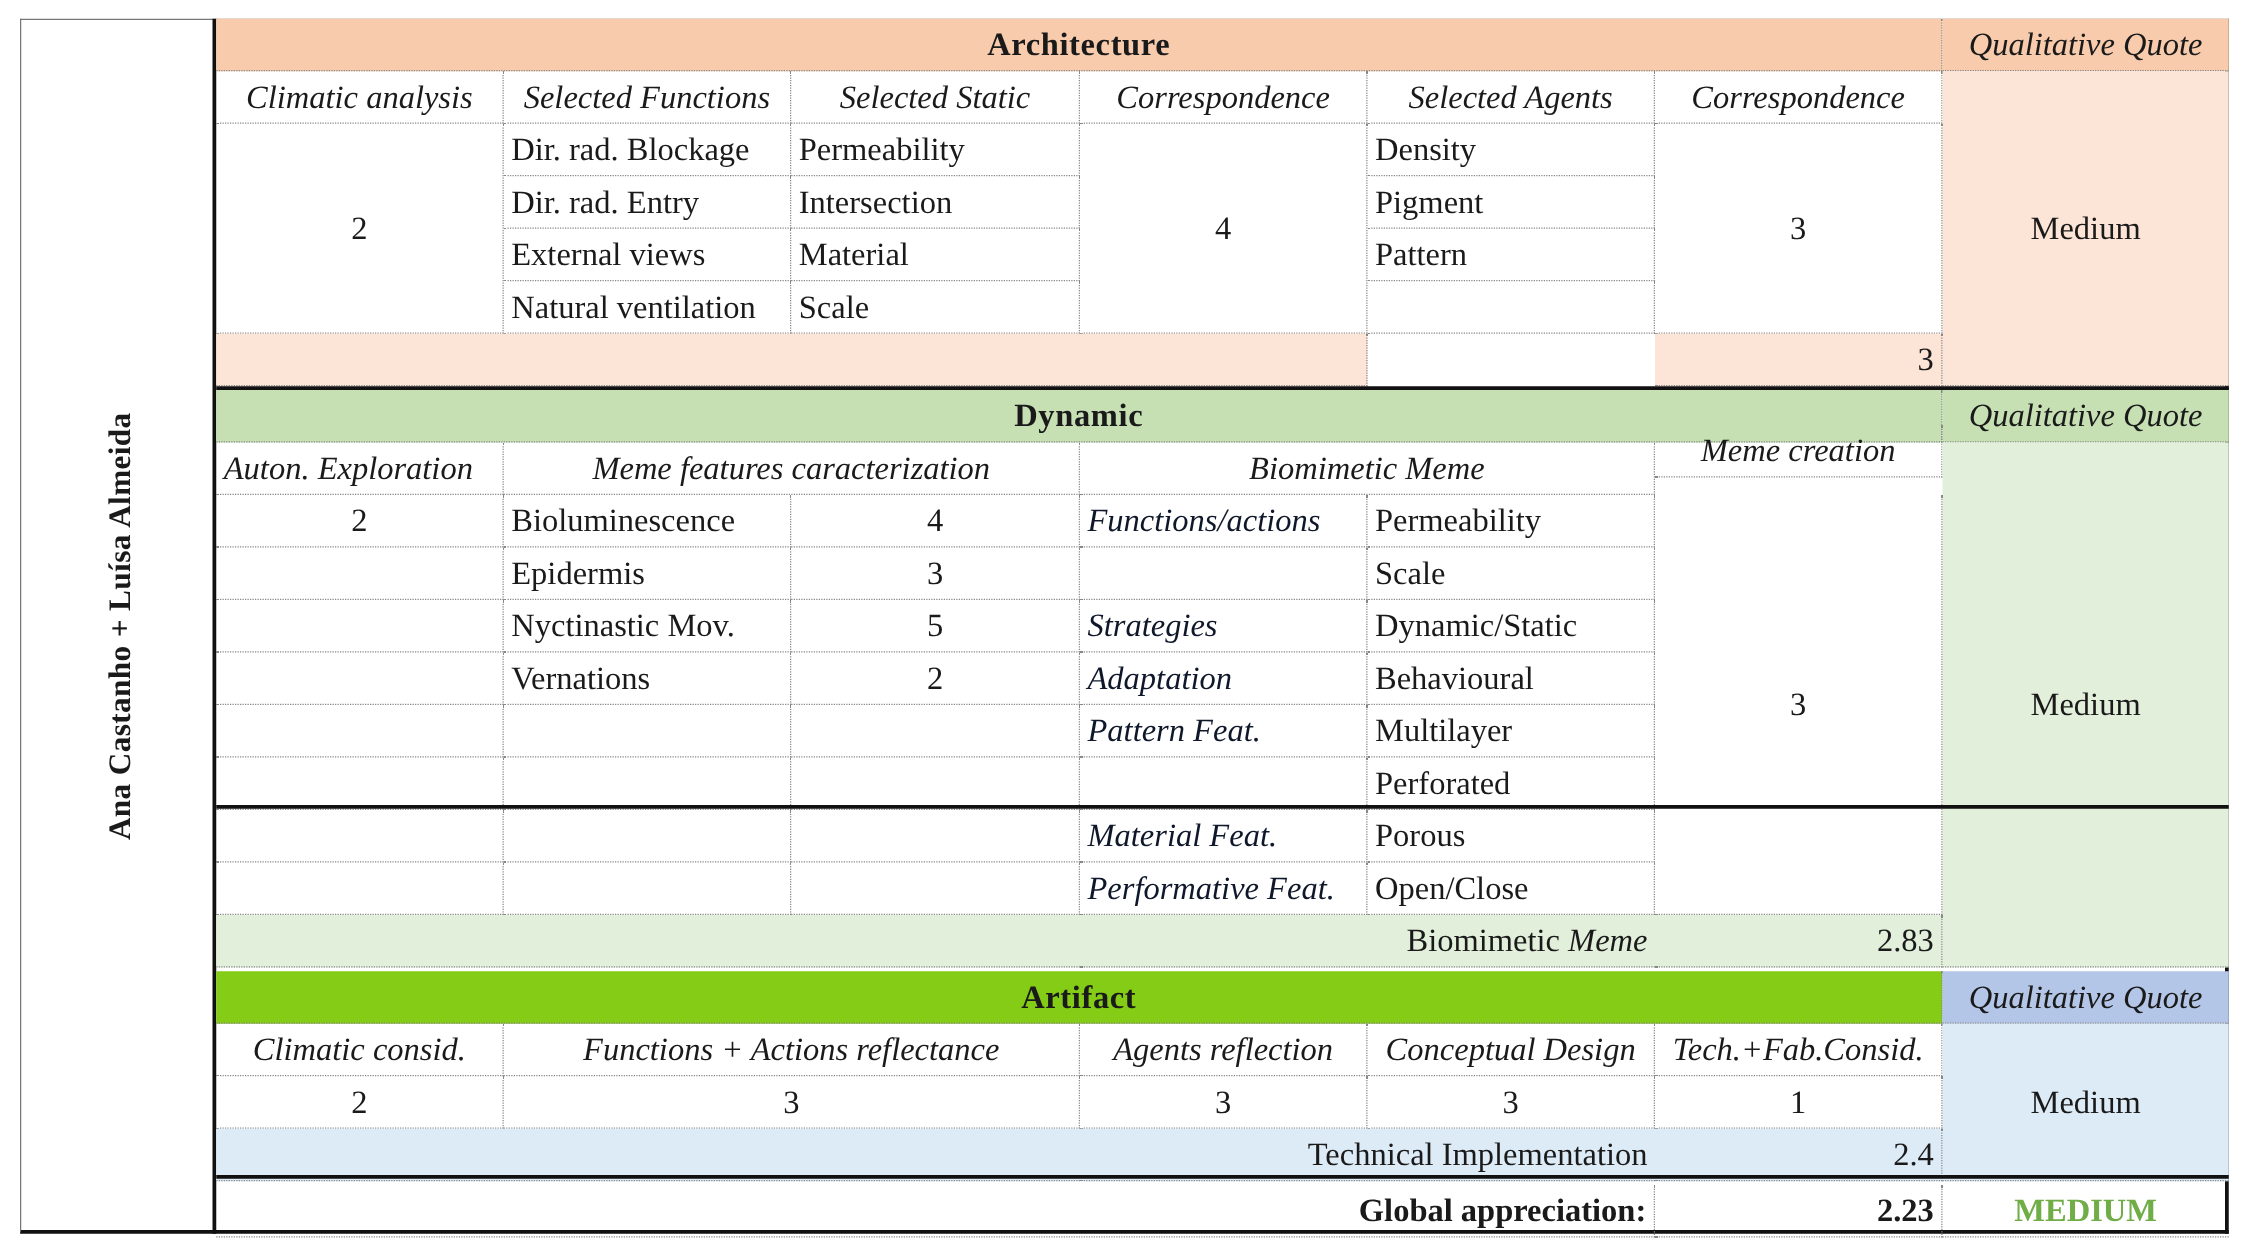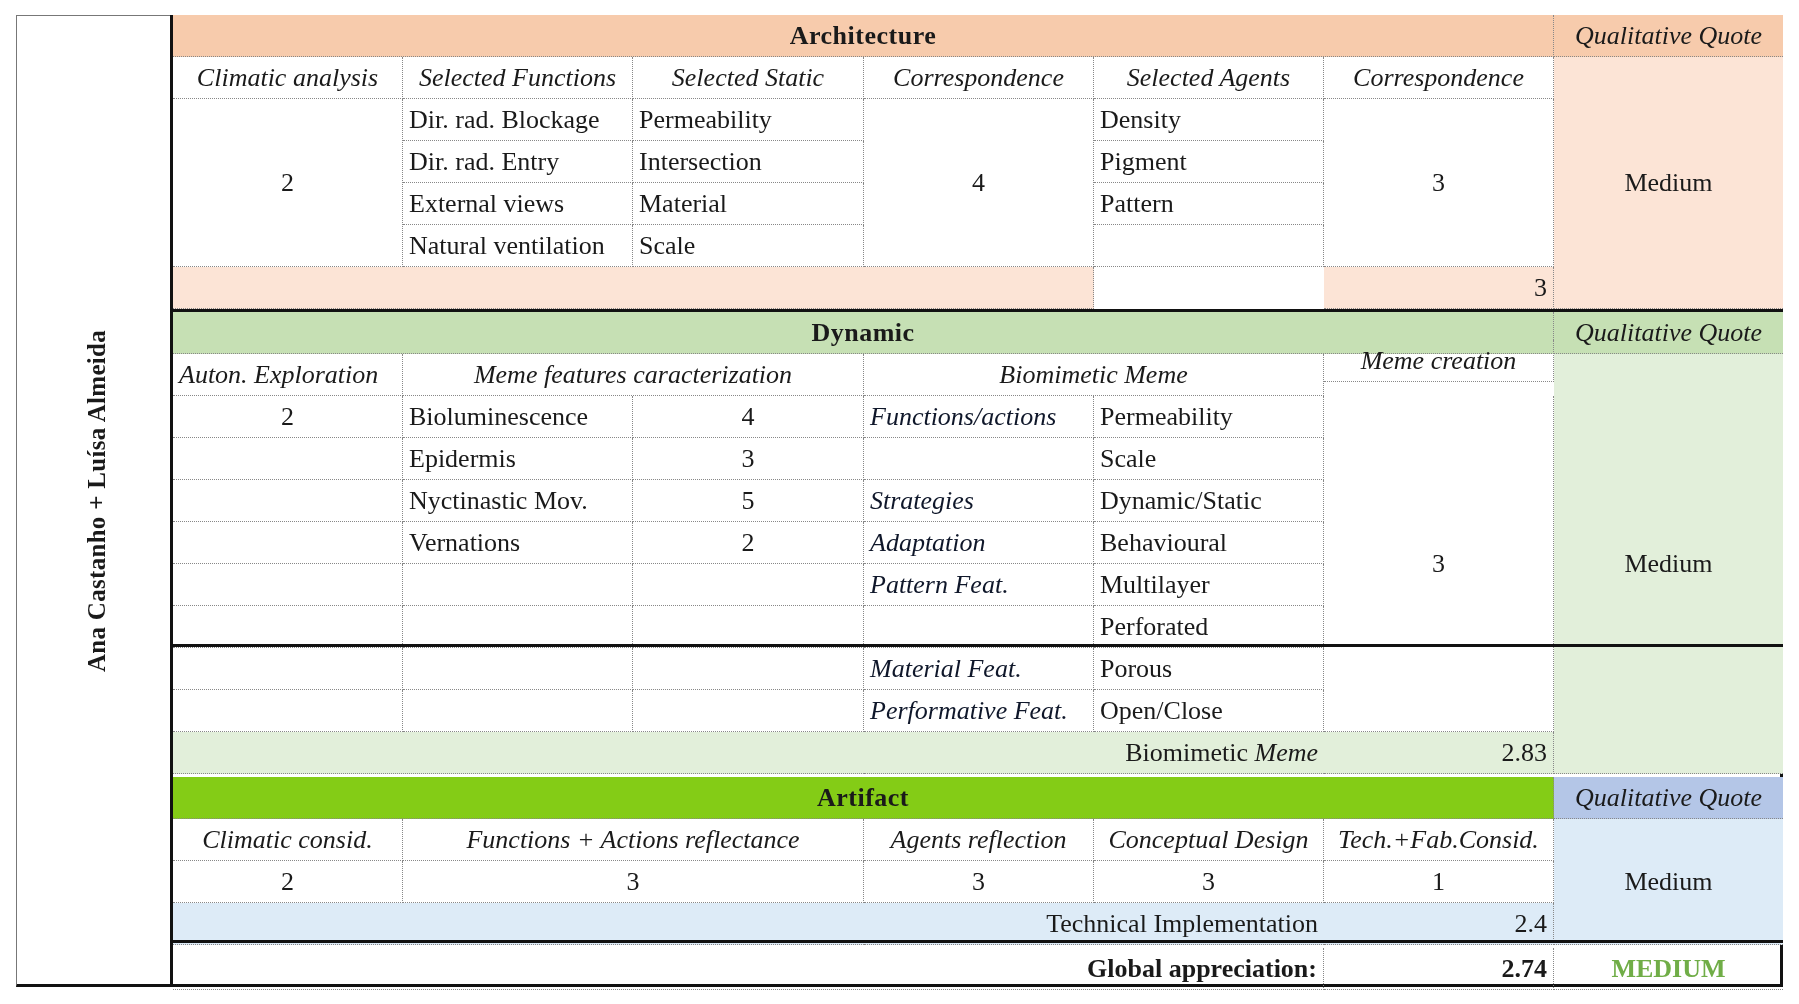--- a/index.html
+++ b/index.html
@@ -121,19 +121,19 @@
     <div class="cell c" style="left: 1381px; width: 229px; top: 804px; height: 126px; background: rgb(221, 235, 247); border-right: none;">Medium</div>
     <div class="cell c" style="left: 0px; width: 230px; top: 846px; height: 42px;">2</div>
     <div class="cell c" style="left: 230px; width: 461px; top: 846px; height: 42px;">3</div>
     <div class="cell c" style="left: 691px; width: 230px; top: 846px; height: 42px;">3</div>
     <div class="cell c" style="left: 921px; width: 230px; top: 846px; height: 42px;">3</div>
     <div class="cell c" style="left: 1151px; width: 230px; top: 846px; height: 42px;">1</div>
     <div class="cell c" style="left: 0px; width: 691px; top: 888px; height: 42px; background: rgb(221, 235, 247); border-right: none;"></div>
     <div class="cell r" style="left: 691px; width: 460px; top: 888px; height: 42px; background: rgb(221, 235, 247); border-right: none;">Technical Implementation</div>
     <div class="cell r" style="left: 1151px; width: 230px; top: 888px; height: 42px; background: rgb(221, 235, 247);">2.4</div>
     <div class="cell r b" style="left: 0px; width: 1151px; top: 933px; height: 42px;">Global appreciation:</div>
-    <div class="cell r b" style="left: 1151px; width: 230px; top: 933px; height: 42px;">2.74</div>
+    <div class="cell r b" style="left: 1151px; width: 230px; top: 933px; height: 42px;">2.23</div>
     <div class="cell c b" style="left: 1381px; width: 229px; top: 933px; height: 42px; border-right: none; color: rgb(112, 173, 71);">MEDIUM</div>
   </div>
 
 <div class="sec-line" style="top: 309px;"></div>
 <div class="sec-line" style="top: 644px;"></div>
 <div class="sec-line" style="top: 940px;"></div>
 
 </body></html>

